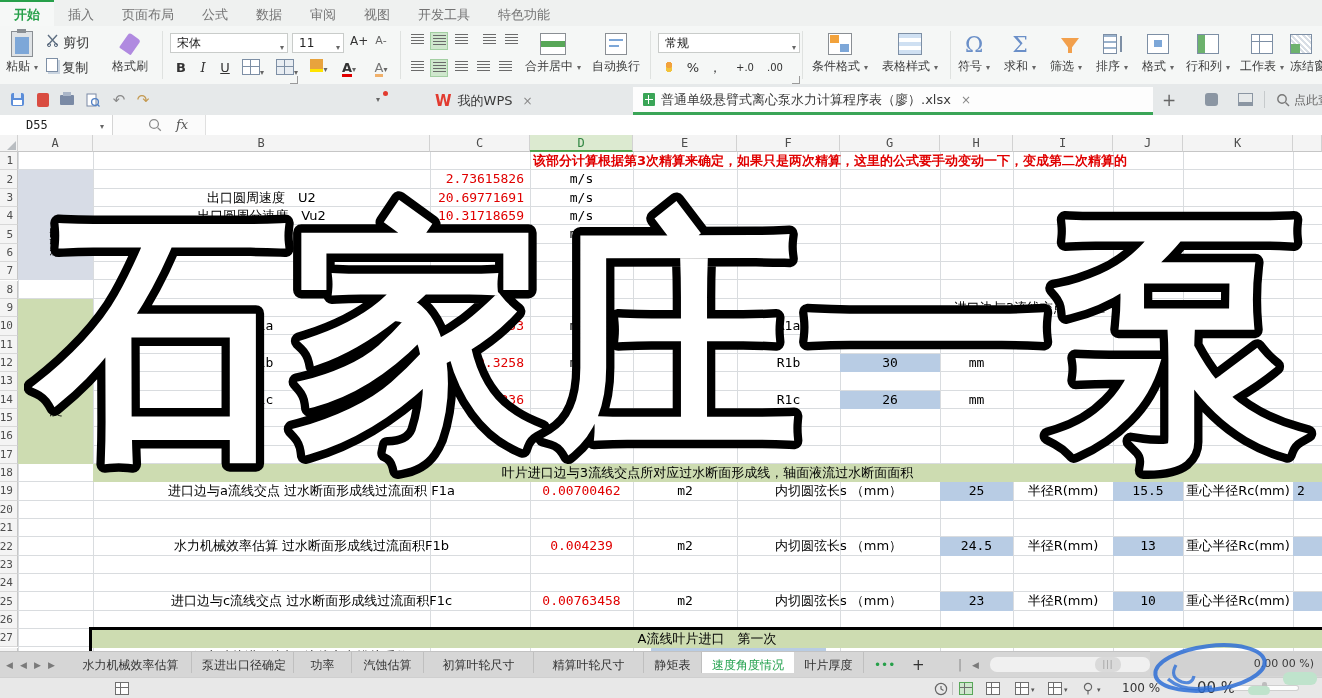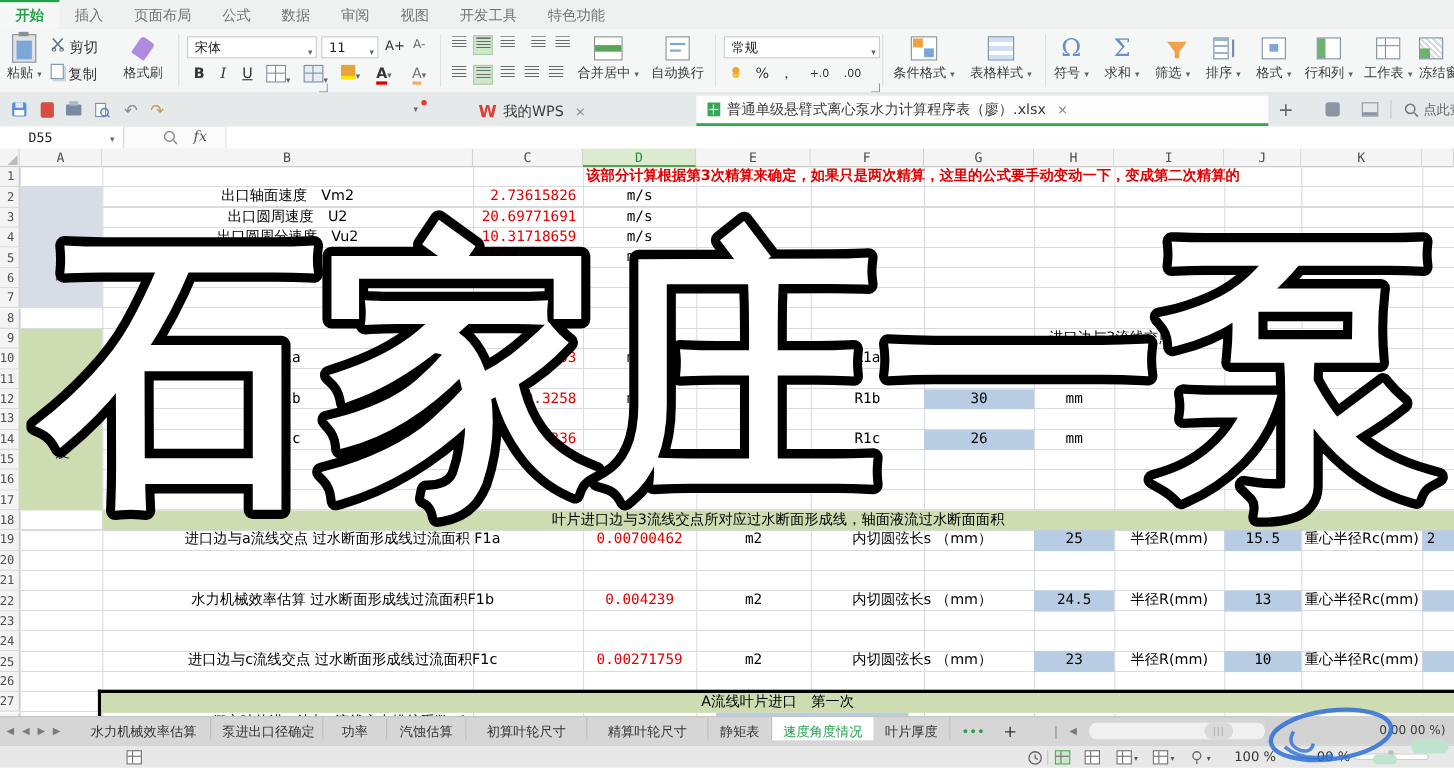--- a/index.html
+++ b/index.html
@@ -379,21 +379,20 @@
     <div class="vline" style="left:1013px;"></div>
     <div class="vline" style="left:1113px;"></div>
     <div class="vline" style="left:1183px;"></div>
     <div class="vline" style="left:1293px;"></div>
 
     <div class="vmerge" style="top:35.4px;height:110.1px;background:#d7dce6;">叶轮出口速度</div>
     <div class="vmerge" style="top:163.8px;height:165.2px;background:#cddcb1;">叶片进口处圆周速度</div>
 
     <div class="cell" style="left:533px;top:17px;width:786px;color:#e00000;font-weight:bold;">该部分计算根据第3次精算来确定，如果只是两次精算，这里的公式要手动变动一下，变成第二次精算的</div>
 
-    <div class="cell ctr" style="left:93px;top:35.4px;width:337px;">出口轴面速度　Vm2</div>
     <div class="cell rt red mono" style="left:430px;top:35.4px;width:100px;">2.73615826</div>
     <div class="cell ctr mono" style="left:530px;top:35.4px;width:103px;">m/s</div>
 
     <div class="cell ctr" style="left:93px;top:53.7px;width:337px;">出口圆周速度　U2</div>
     <div class="cell rt red mono" style="left:430px;top:53.7px;width:100px;">20.69771691</div>
     <div class="cell ctr mono" style="left:530px;top:53.7px;width:103px;">m/s</div>
 
     <div class="cell ctr" style="left:93px;top:72.1px;width:337px;">出口圆周分速度　Vu2</div>
     <div class="cell rt red mono" style="left:430px;top:72.1px;width:100px;">10.31718659</div>
     <div class="cell ctr mono" style="left:530px;top:72.1px;width:103px;">m/s</div>
@@ -440,21 +439,21 @@
     <div class="cell ctr red mono" style="left:530px;top:402.4px;width:103px;">0.004239</div>
     <div class="cell ctr mono" style="left:633px;top:402.4px;width:104px;">m2</div>
     <div class="cell ctr" style="left:737px;top:402.4px;width:203px;">内切圆弦长s （mm）</div>
     <div class="cell ctr mono bluebg" style="left:940px;top:402.4px;width:73px;">24.5</div>
     <div class="cell ctr" style="left:1013px;top:402.4px;width:100px;">半径R(mm)</div>
     <div class="cell ctr mono bluebg" style="left:1113px;top:402.4px;width:70px;">13</div>
     <div class="cell ctr" style="left:1183px;top:402.4px;width:110px;">重心半径Rc(mm)</div>
     <div class="cell mono bluebg" style="left:1293px;top:402.4px;width:29px;"></div>
 
     <div class="cell ctr" style="left:93px;top:457.4px;width:437px;">进口边与c流线交点 过水断面形成线过流面积F1c</div>
-    <div class="cell ctr red mono" style="left:530px;top:457.4px;width:103px;">0.00271759</div>
+    <div class="cell ctr red mono" style="left:530px;top:457.4px;width:103px;">0.00763458</div>
     <div class="cell ctr mono" style="left:633px;top:457.4px;width:104px;">m2</div>
     <div class="cell ctr" style="left:737px;top:457.4px;width:203px;">内切圆弦长s （mm）</div>
     <div class="cell ctr mono bluebg" style="left:940px;top:457.4px;width:73px;">23</div>
     <div class="cell ctr" style="left:1013px;top:457.4px;width:100px;">半径R(mm)</div>
     <div class="cell ctr mono bluebg" style="left:1113px;top:457.4px;width:70px;">10</div>
     <div class="cell ctr" style="left:1183px;top:457.4px;width:110px;">重心半径Rc(mm)</div>
     <div class="cell mono bluebg" style="left:1293px;top:457.4px;width:29px;"></div>
 
     <div class="abs" style="left:89px;top:491.8px;width:1233px;height:3px;background:#000;"></div>
     <div class="abs" style="left:89px;top:491.8px;width:3px;height:25px;background:#000;"></div>
@@ -511,21 +510,21 @@
     <div class="sic gridic" style="left:1048px;"></div>
     <div class="dd" style="left:1064px;">▾</div>
     <div class="sic" style="left:1082px;">
       <svg width="13" height="13" viewBox="0 0 13 13">
           <circle cx="6" cy="5" r="3.6" fill="none" stroke="#666" stroke-width="1.2"></circle>
           <path d="M6 8.6 L6 12.5" stroke="#666" stroke-width="1.2"></path>
         </svg>
     </div>
     <div class="dd" style="left:1097px;">▾</div>
     <div class="abs" style="left:1122px;top:0;height:21px;line-height:21px;font-size:12px;color:#333;">100 %</div>
-    <div class="abs" style="left:1197px;top:0;height:21px;line-height:21px;font-size:12px;color:#333;">00 %</div>
+    <div class="abs" style="left:1197px;top:0;height:21px;line-height:21px;font-size:15px;color:#333;">00 %</div>
     <div class="abs" style="left:1232px;top:8px;width:66px;height:4px;background:#fdfdfd;border-radius:2px;box-shadow:0 0 0 1px #cfcfcf;">
       <div style="position:absolute;left:30px;top:-4px;width:5px;height:12px;background:#bdbdbd;border-radius:2px;"></div>
     </div>
   </div>
 
   <svg id="stamp" viewBox="0 0 160 57">
     <ellipse cx="68" cy="27" rx="55" ry="22" fill="none" stroke="#2e6fd6" stroke-width="4" opacity="0.85" transform="rotate(-7 68 27)"></ellipse>
     <path d="M26 38 q16 14 44 8" fill="none" stroke="#2e6fd6" stroke-width="3.4" opacity="0.8"></path>
     <path d="M34 24 q-7 12 6 17 q10 3 12 -6" fill="none" stroke="#2e6fd6" stroke-width="3.2" opacity="0.8"></path>
   </svg>

